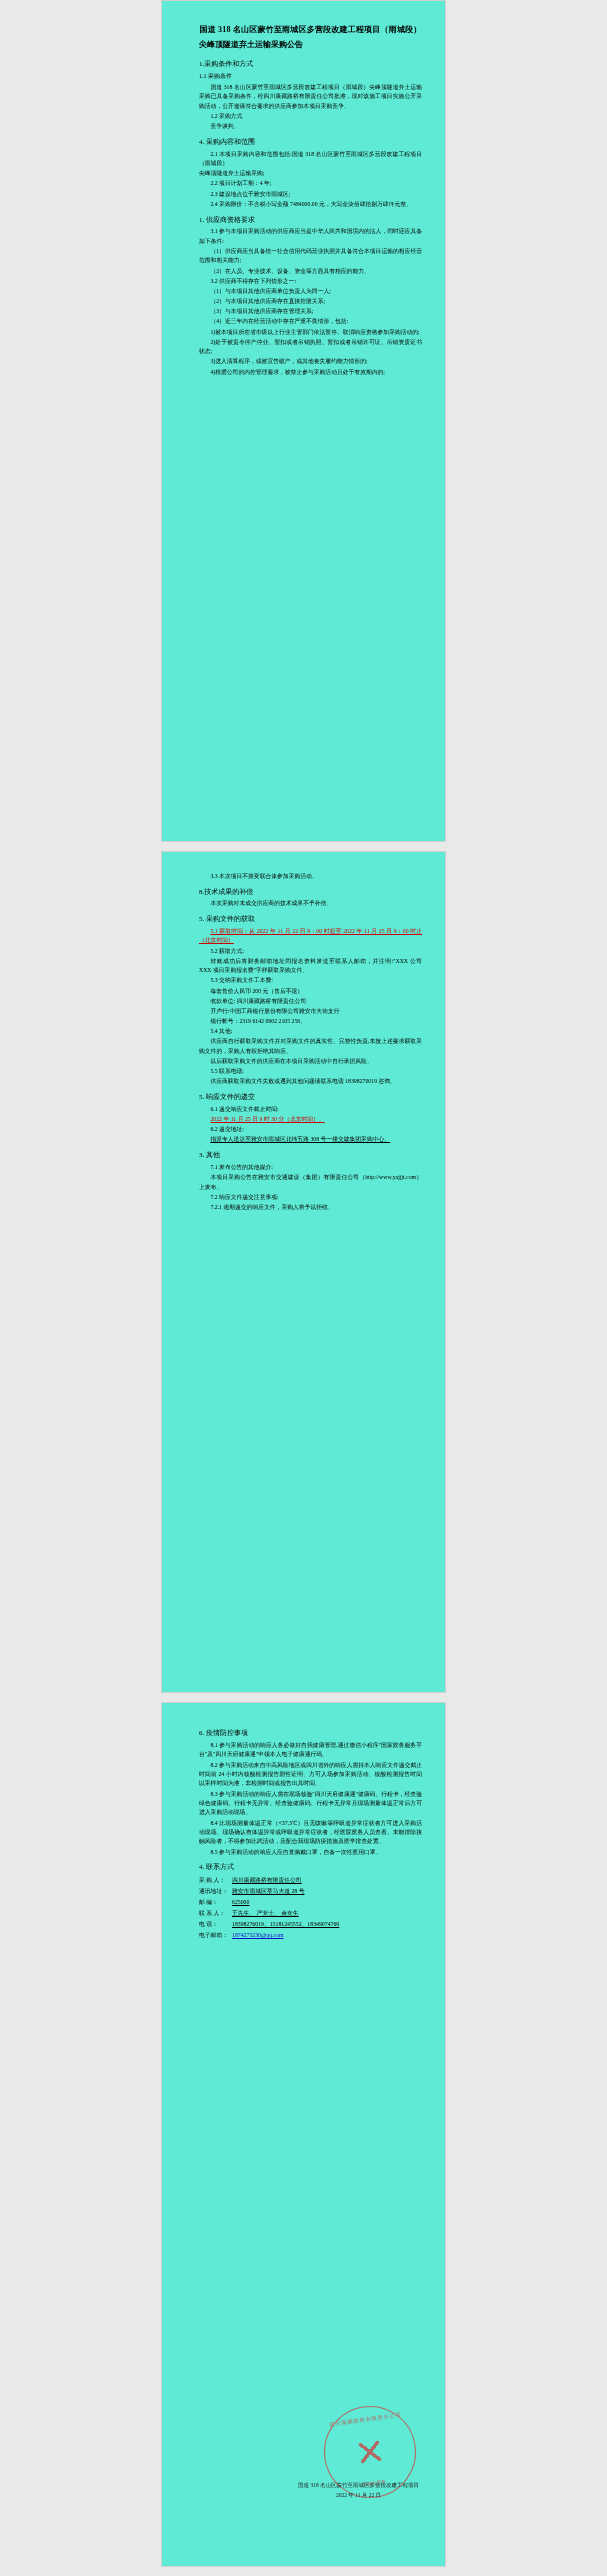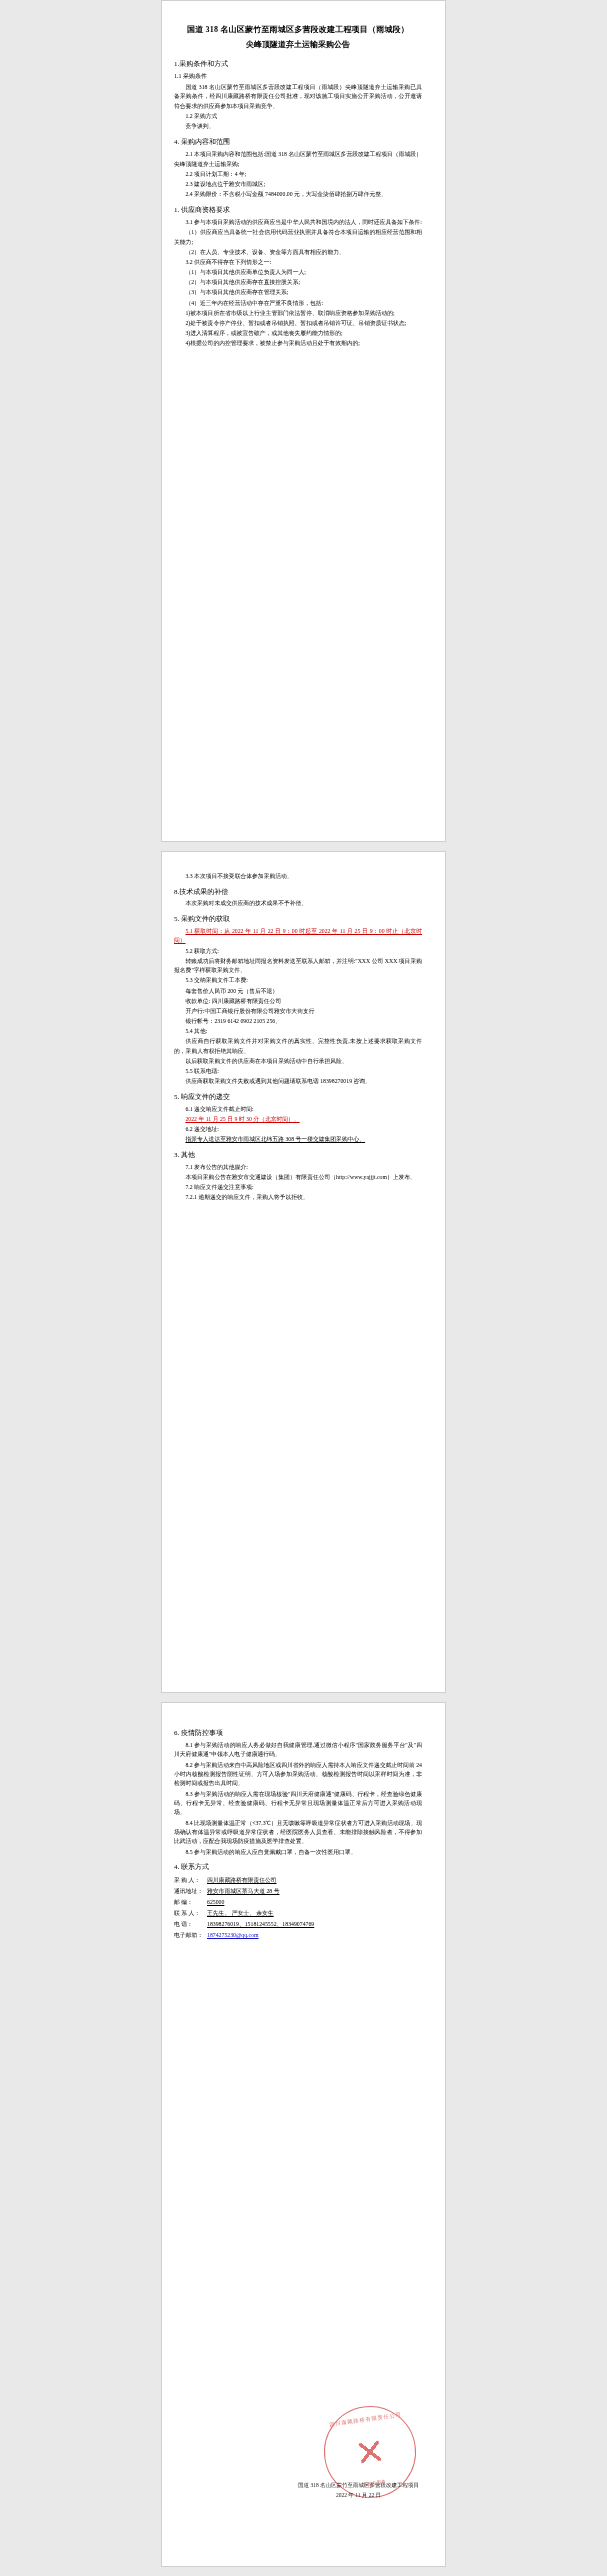--- a/index.html
+++ b/index.html
@@ -6,40 +6,39 @@
   body{font-family:"Liberation Serif", serif;}
   .sheet{
     width:607px;
     margin:0 auto;
     background:#e9e9e9;
     position:relative;
   }
   .page{
     width:285px;
     margin:0 auto 9px auto;
-    background:#ffffff;
+    background:#5eead4;
     border:0.8px solid #cfcfcf;
     box-sizing:border-box;
-    padding:20px 23px 20px 12px;
+    padding:20px 23px 20px 37px;
     position:relative;
   }
   .page.p1{height:842px;}
   .page.p2{height:842px;}
   .page.p3{height:865px;}
 
   .doc-title{
     text-align:center;
     font-weight:bold;
     font-size:8px;
     line-height:1.7;
     letter-spacing:0.2px;
     margin:1.5px 0 1.5px 0;
   }
   .doc-subtitle{
-    text-align:center;
     font-weight:bold;
     font-size:8px;
     line-height:1.7;
     margin:0 0 7.6px 0;
   }
   .h1{
     font-weight:normal;
     font-size:7px;
     margin:5.3px 0 2.3px 0;
     line-height:1.5;

